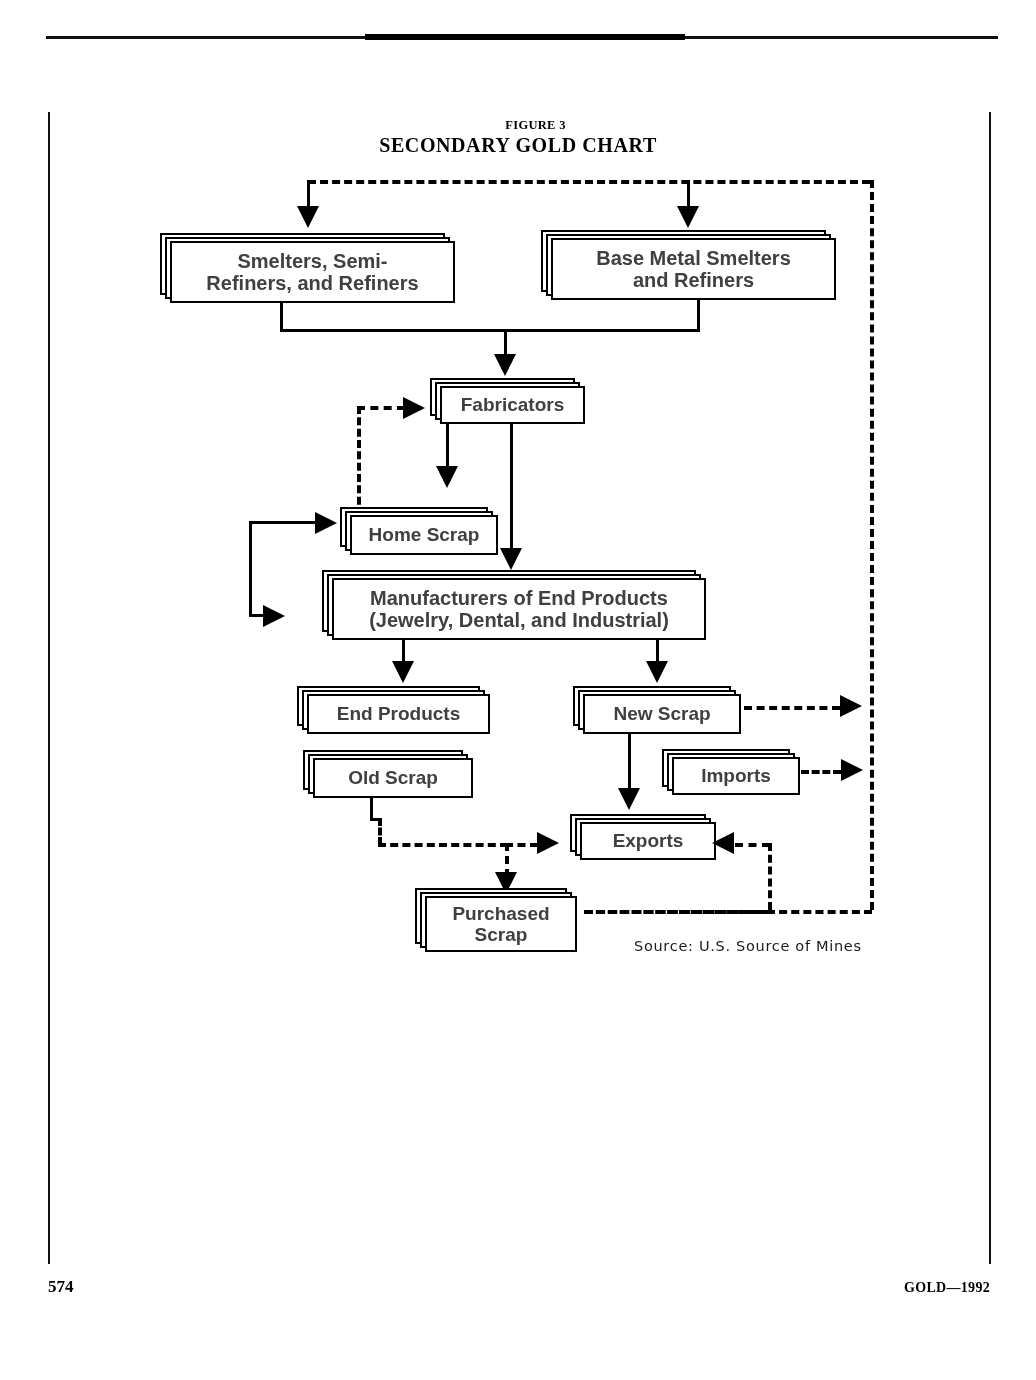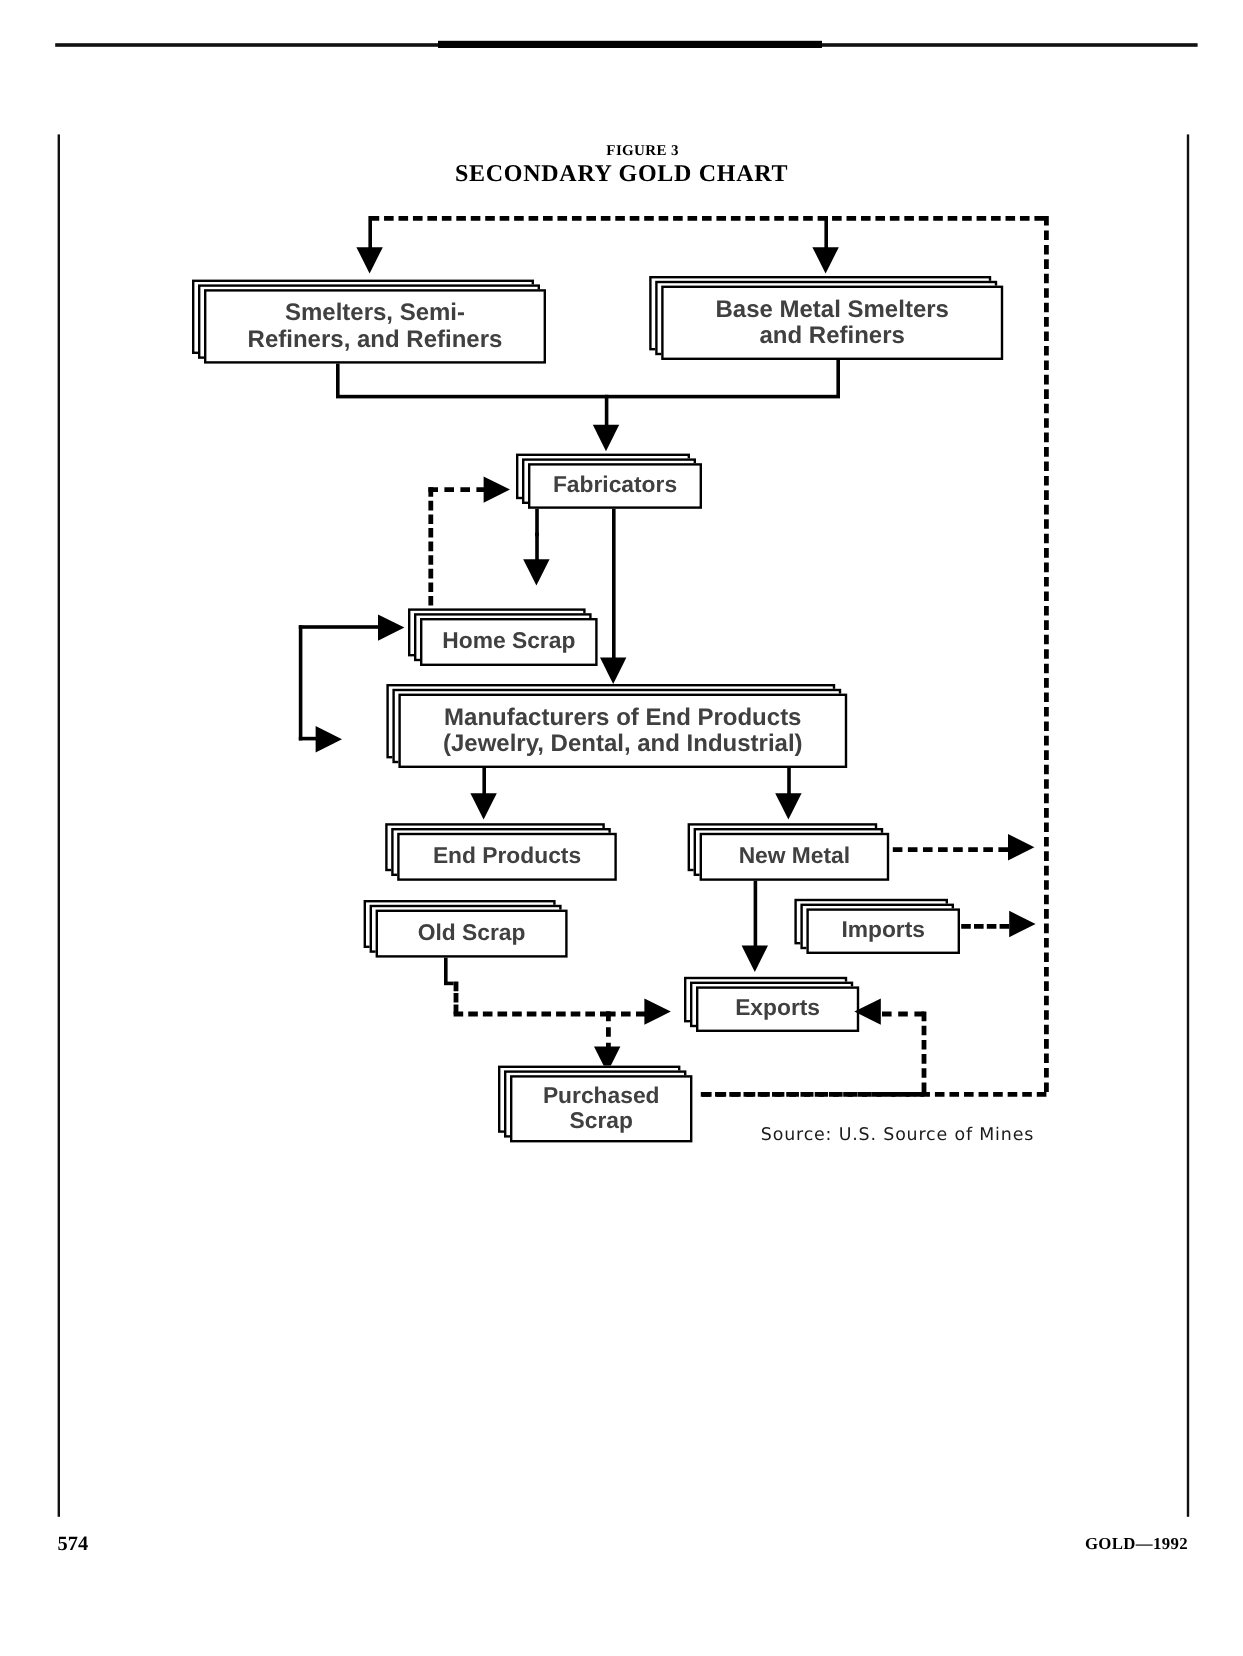--- a/index.html
+++ b/index.html
@@ -278,33 +278,33 @@
 (Jewelry, Dental,  and Industrial)</span>
     </div>
   </div>
 
   <div class="vline" style="left:402px; top:640px; height:23px;"></div>
   <div class="arrow-down" style="left:392px; top:661px;"></div>
 
   <div class="vline" style="left:656px; top:640px; height:23px;"></div>
   <div class="arrow-down" style="left:646px; top:661px;"></div>
 
-  <div class="node small" style="left:297px; top:686px; width:183px; height:40px;margin-left:24px;">
+  <div class="node small" style="left:297px; top:686px; width:183px; height:40px;">
     <div class="sheet s3"></div>
     <div class="sheet s2"></div>
     <div class="sheet s1">
       <span class="label">End Products</span>
     </div>
   </div>
 
   <div class="node small" style="left:573px; top:686px; width:158px; height:40px;">
     <div class="sheet s3"></div>
     <div class="sheet s2"></div>
     <div class="sheet s1">
-      <span class="label">New Metal</span>
+      <span class="label">New Scrap</span>
     </div>
   </div>
 
   <div class="dash-h" style="left:744px; top:706px; width:96px;"></div>
   <div class="arrow-right" style="left:840px; top:695px;"></div>
 
   <div class="vline" style="left:628px; top:734px; height:56px;"></div>
   <div class="arrow-down" style="left:618px; top:788px;"></div>
 
   <div class="node small" style="left:303px; top:750px; width:160px; height:40px;">

